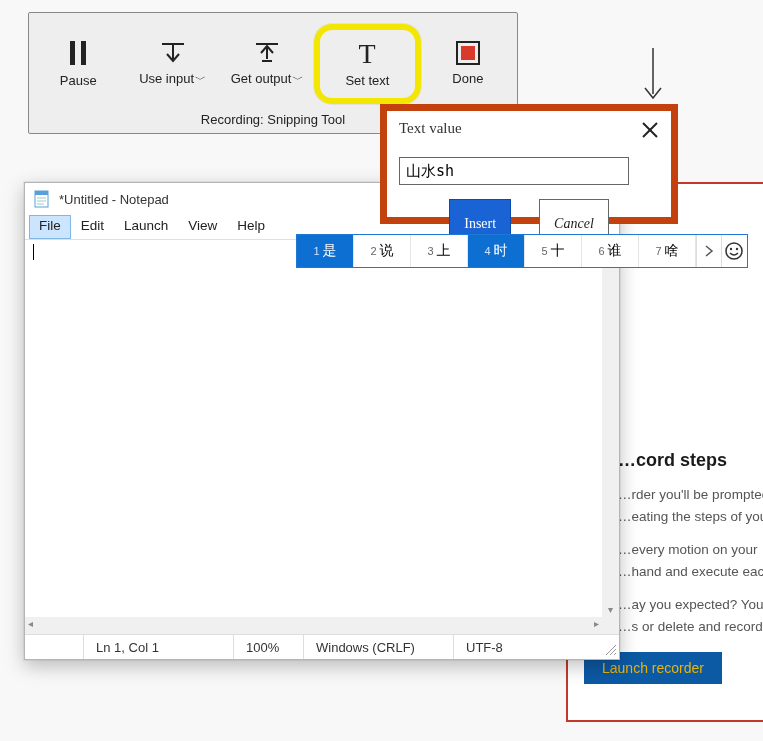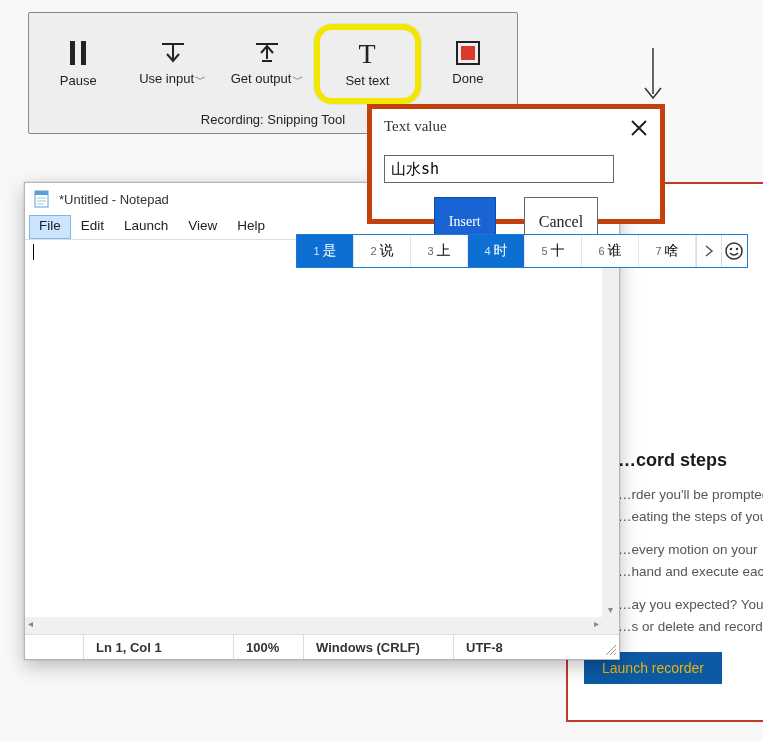--- a/index.html
+++ b/index.html
@@ -82,39 +82,39 @@
     .toolbar-footer {
       text-align:center;
       padding: 4px 0 6px 0;
       color:#222;
       font-size:13px;
     }
 
     
     .popup {
       position:absolute;
-      left: 367px; top: 104px;
+      left: 380px; top: 104px;
       width: 298px; height: 120px;
       background:#fff;
-      border:5px solid #c2410c;
+      border:7px solid #c2410c;
       padding: 9px 12px 10px 12px;
     }
     .popup .close { position:absolute; right:12px; top:10px; cursor:pointer; }
     .popup-title { font-family: Georgia, "Times New Roman", serif; font-size:15px; color:#333; }
     .popup-input {
       margin-top:20px;
       width: 230px; height:28px;
       border:1px solid #666;
       padding: 2px 6px;
       font-family: "MS Gothic", "SimSun", monospace;
       font-size:15px;
     }
     .popup-btns { margin-top:14px; display:flex; gap:28px; justify-content:center; }
     .btn-insert { background:#1a63d4; color:#fff; border:1px solid #0b4bb0; padding:16px 14px; font-family: Georgia, serif; font-size:14px; cursor:pointer;}
-    .btn-cancel { background:#fff; color:#222; border:1px solid #666; padding:4px 14px; font-family: Georgia, serif; font-size:16px; cursor:pointer;}
+    .btn-cancel { background:#fff; color:#222; border:1px solid #666; padding:4px 14px; font-family: Georgia, serif; font-size:14px; cursor:pointer;font-style:italic;}
 
     
     .ime {
       position:absolute;
       left: 296px; top: 234px;
       width: 452px; height:34px;
       background:#fff;
       border:1px solid #1e78d6;
       display:flex;
       align-items:stretch;
@@ -154,21 +154,21 @@
     .np-menu.active { background:#cce5ff; border:1px solid #7fb7e9; padding:2px 9px;}
     .np-edit { position:relative; flex:1; border-top:1px solid #e0e0e0; overflow:hidden;}
     .np-caret { position:absolute; left:8px; top:4px; width:1px; height:16px; background:#000;}
     .np-scroll-v { position:absolute; right:0; top:0; bottom:17px; width:17px; background:#f0f0f0;}
     .np-scroll-v::before { content:""; position:absolute; top:2px; left:3px; right:3px; height:10px; }
     .np-scroll-v .arrow-up { position:absolute; top:2px; left:0; right:0; text-align:center; color:#888; font-size:10px;}
     .np-scroll-v .arrow-down { position:absolute; bottom:2px; left:0; right:0; text-align:center; color:#888; font-size:10px;}
     .np-scroll-h { position:absolute; left:0; right:0; bottom:0; height:17px; background:#f0f0f0;}
     .np-scroll-h .arrow-left{position:absolute; left:3px; top:1px; color:#888; font-size:10px;}
     .np-scroll-h .arrow-right{position:absolute; right:20px; top:1px; color:#888; font-size:10px;}
-    .np-status { height:25px; border-top:1px solid #ddd; display:flex; align-items:center; color:#333; font-size:13px;font-weight:bold;}
+    .np-status { height:25px; border-top:1px solid #ddd; display:flex; align-items:center; color:#333; font-size:13px;}
     .np-status .cell { border-left:1px solid #ddd; padding:0 12px; height:100%; display:flex; align-items:center;}
     .np-status .spacer { width:58px;}
     .np-status .grip { margin-left:auto; width:18px; height:18px; position:relative; margin-right:2px;}
     .np-status .grip svg { position:absolute; right:0; bottom:0;}
   </style>
 </head>
 <body>
 
 <div class="bg-diagram">
   <svg class="bg-arrow" width="30" height="60">

